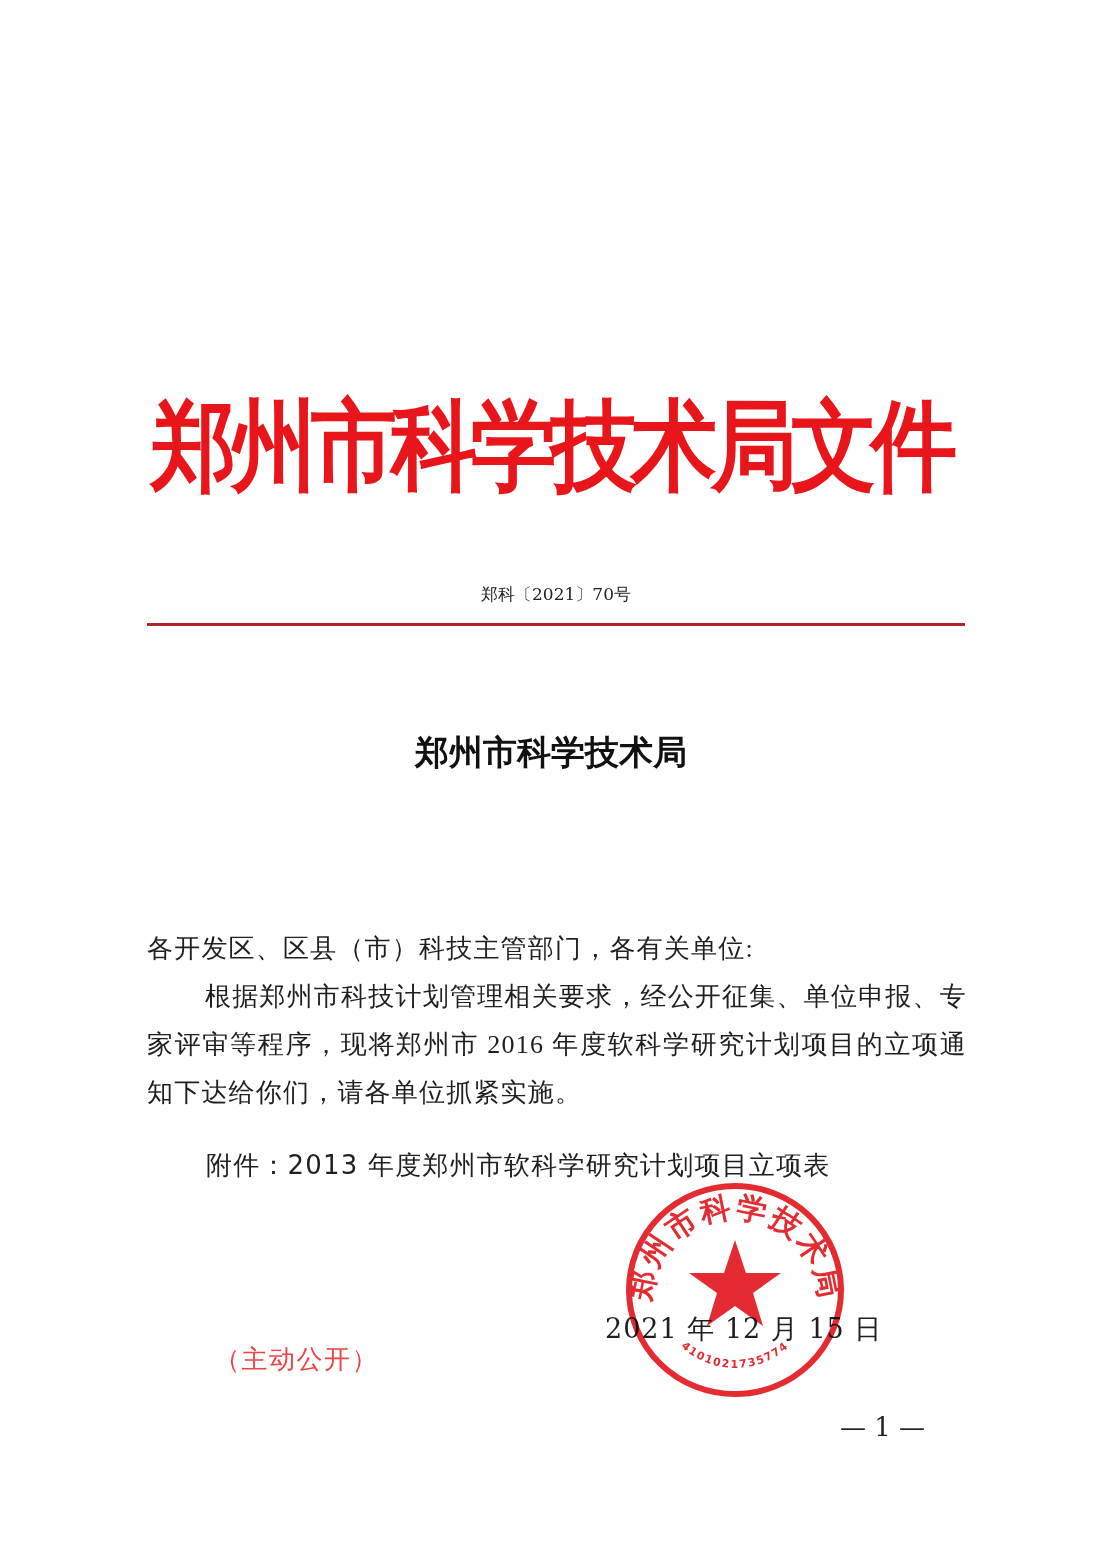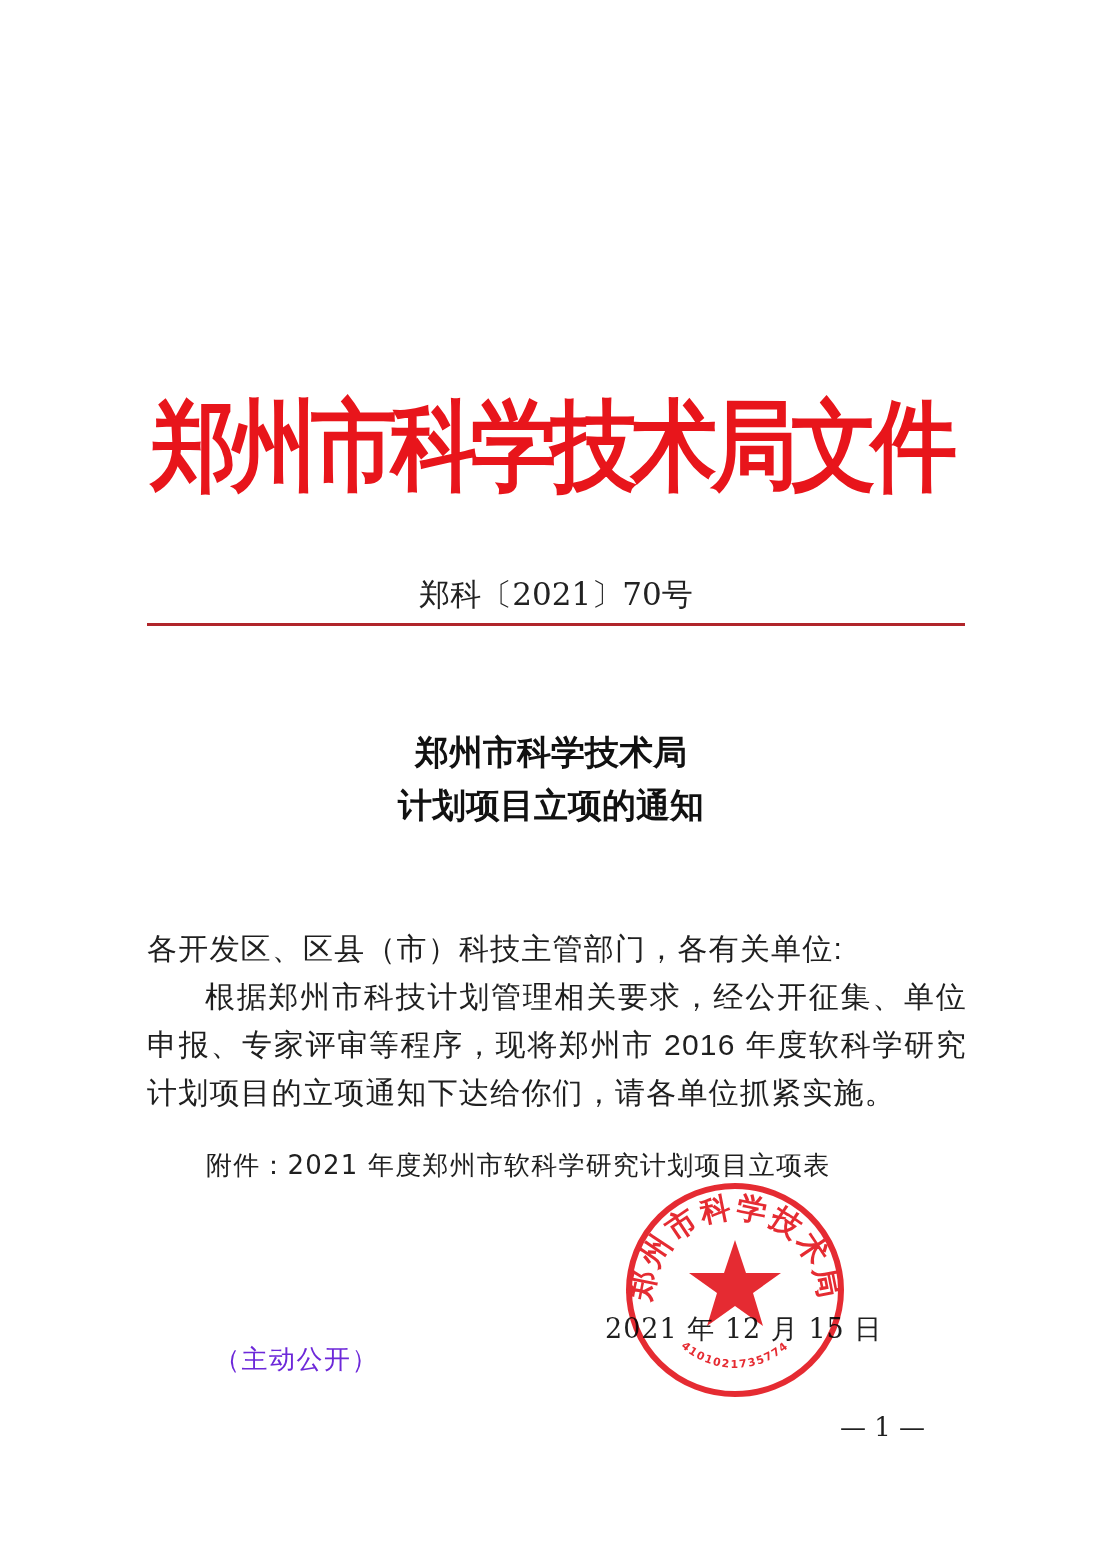--- a/index.html
+++ b/index.html
@@ -31,21 +31,21 @@
     transform: scaleY(1.15);
     transform-origin: center top;
     white-space: nowrap;
   }
   .doc-number {
     left: 147px;
     top: 574px;
     width: 818px;
     text-align: center;
     font-family: "DejaVu Serif", "Liberation Serif", serif;
-    font-size: 31px;
+    font-size: 17px;
     line-height: 40px;
     color: #222;
     white-space: nowrap;
   }
   .red-rule {
     left: 147px;
     top: 623px;
     width: 818px;
     height: 3px;
     background: #b0252a;
@@ -60,22 +60,22 @@
     font-size: 34px;
     line-height: 53px;
     color: #111;
   }
   .title div { white-space: nowrap; }
 
   .body-text {
     left: 147px;
     top: 925px;
     width: 820px;
-    font-family: Liberation Sans, sans-serif;
-    font-size: 30px;
+    font-family: Liberation Serif, serif;
+    font-size: 26px;
     line-height: 48px;
     color: #1f1f1f;
     letter-spacing: 1.2px;
   }
   .salutation { white-space: nowrap; }
   .para { text-indent: 58px; text-align: justify; }
 
   .attachment {
     left: 206px;
     top: 1145px;
@@ -95,21 +95,21 @@
     color: #1f1f1f;
     white-space: nowrap;
     letter-spacing: 1px;
   }
   .disclosure {
     left: 214px;
     top: 1337px;
     font-family: "DejaVu Sans", sans-serif;
     font-size: 26px;
     line-height: 44px;
-    color: #6d28d9;
+    color: #ef4444;
     white-space: nowrap;
     letter-spacing: 1.5px;
   }
   .page-number {
     left: 840px;
     top: 1410px;
     font-family: "DejaVu Serif", serif;
     font-size: 26px;
     line-height: 34px;
     color: #1f1f1f;
@@ -128,29 +128,28 @@
 <body>
 
 <div class="abs masthead">郑州市科学技术局文件</div>
 
 <div class="abs doc-number">郑科〔2021〕70号</div>
 
 <div class="abs red-rule"></div>
 
 <div class="abs title">
   <div>郑州市科学技术局</div>
-  <div>计划项目立项的通知</div>
 </div>
 
 <div class="abs body-text">
   <div class="salutation">各开发区、区县（市）科技主管部门，各有关单位:</div>
   <div class="para">根据郑州市科技计划管理相关要求，经公开征集、单位申报、专家评审等程序，现将郑州市 2016 年度软科学研究计划项目的立项通知下达给你们，请各单位抓紧实施。</div>
 </div>
 
-<div class="abs attachment">附件：2021 年度郑州市软科学研究计划项目立项表</div>
+<div class="abs attachment">附件：2013 年度郑州市软科学研究计划项目立项表</div>
 
 <div class="abs date">2021 年 12 月 15 日</div>
 
 <div class="abs disclosure">（主动公开）</div>
 
 <div class="abs page-number">— 1 —</div>
 
 <div class="abs seal">
   <svg width="224" height="220" viewBox="0 0 224 220" xmlns="http://www.w3.org/2000/svg">
     <defs>

